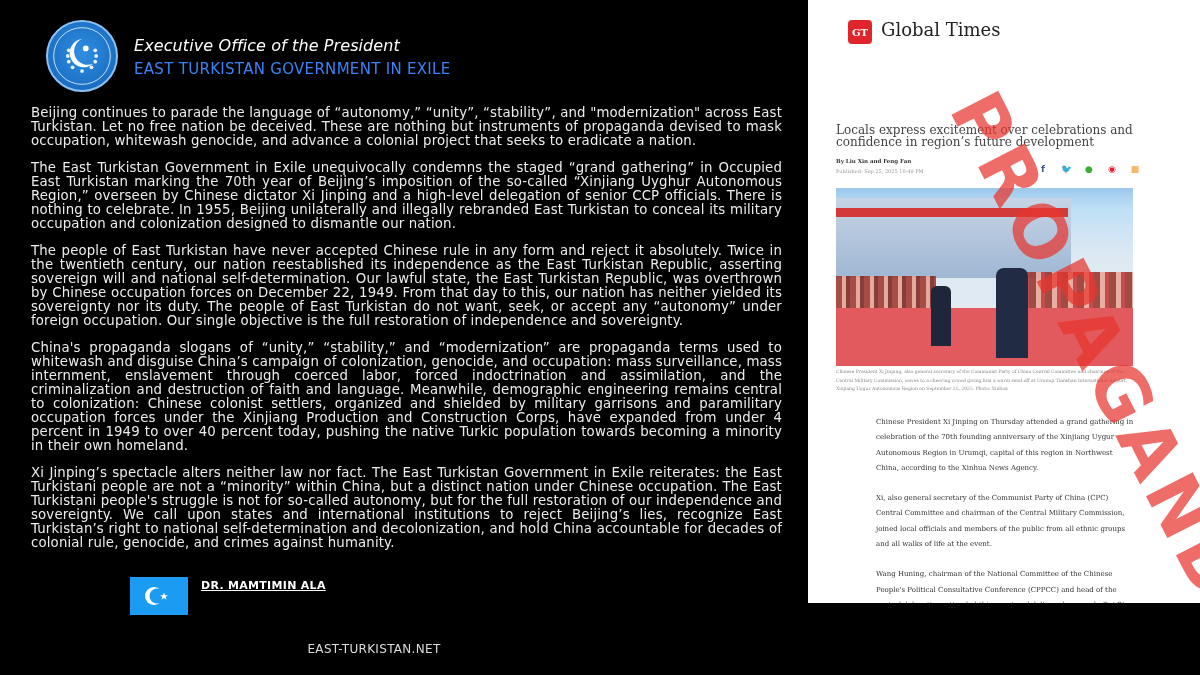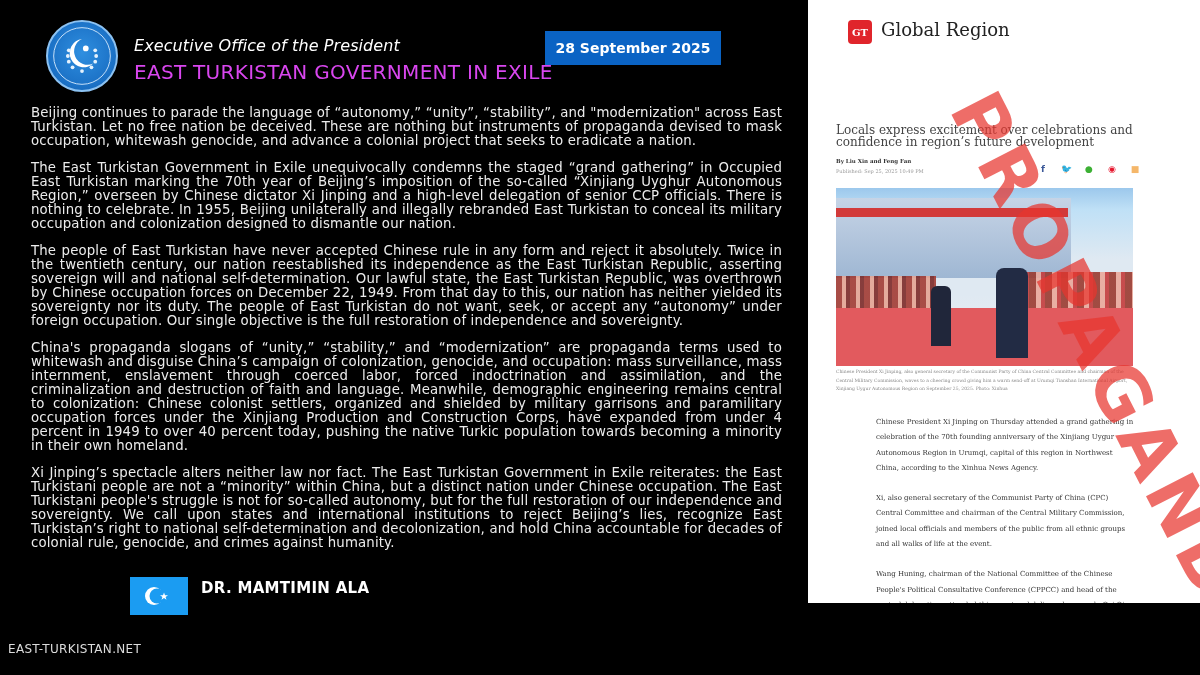--- a/index.html
+++ b/index.html
@@ -6,32 +6,32 @@
   html, body { width: 1200px; height: 675px; overflow: hidden; background: #000; }
   body { position: relative; font-family: "DejaVu Sans", sans-serif; }
 
   
   .left { position: absolute; left: 0; top: 0; width: 808px; height: 675px; background: #000; color: #e9e9e9; }
   .seal { position: absolute; left: 46px; top: 20px; width: 72px; height: 72px; border-radius: 50%;
           background: radial-gradient(circle at 50% 45%, #2f8fe0 0%, #1a6fc4 70%, #0f5aa8 100%);
           border: 2px solid #8cc2f2; }
   .seal svg { width: 100%; height: 100%; display: block; }
   .hdr-title { position: absolute; left: 134px; top: 36px; font-size: 16px; font-weight: normal; font-style: italic; color: #fff; letter-spacing: 0.1px; }
-  .hdr-sub { position: absolute; left: 134px; top: 60px; font-size: 20px; color: #d946ef; letter-spacing: 0.3px; }
+  .hdr-sub { position: absolute; left: 134px; top: 60px; font-size: 15px; color: #3b82f6; letter-spacing: 0.3px; }
   .date-badge { position: absolute; left: 545px; top: 31px; width: 176px; height: 34px; background: #0a63c4;
                 color: #fff; font-weight: bold; font-size: 14px; display: flex; align-items: center; justify-content: center; }
 
   .body { position: absolute; left: 31px; top: 106px; width: 751px; font-size: 13.3px; line-height: 14px; color: #ececec; }
   .body p { text-align: justify; margin-bottom: 13px; letter-spacing: 0.15px; }
 
   .flag { position: absolute; left: 130px; top: 577px; width: 58px; height: 38px; background: #1b9cf2; }
   .flag svg { width: 100%; height: 100%; display: block; }
-  .sig-name { position: absolute; left: 201px; top: 579px; font-size: 15px; font-weight: bold; color: #fff; letter-spacing: 0.3px; }
+  .sig-name { position: absolute; left: 201px; top: 579px; font-size: 11px; font-weight: bold; color: #fff; letter-spacing: 0.3px; text-decoration: underline; }
   .sig-title { position: absolute; left: 201px; top: 600px; font-size: 14.5px; color: #e4e4e4; }
-  .site { position: absolute; left: 0; width: 740px; top: 642px; text-align: left; font-size: 12px; color: #dcdcdc; letter-spacing: 0.3px; padding-left: 8px; }
+  .site { position: absolute; left: 0; width: 740px; top: 642px; text-align: center; font-size: 12px; color: #dcdcdc; letter-spacing: 0.3px; padding-left: 8px; }
 
   
   .right { position: absolute; left: 808px; top: 0; width: 392px; height: 603px; background: #fff; overflow: hidden; }
   .gt-logo { position: absolute; left: 40px; top: 20px; width: 24px; height: 24px; background: #e0252b; border-radius: 4px;
              color: #fff; font-family: "DejaVu Serif", serif; font-weight: bold; font-size: 10px; display: flex; align-items: center; justify-content: center; }
   .gt-name { position: absolute; left: 73px; top: 19px; font-family: "DejaVu Serif", serif; font-size: 18px; color: #222; }
   .art-head { position: absolute; left: 28px; top: 58px; width: 310px; font-family: "DejaVu Serif", serif; font-weight: bold; font-size: 14.3px; line-height: 19.5px; color: #1a1a1a; }
   .art-sub { position: absolute; left: 28px; top: 124px; width: 300px; font-family: "DejaVu Serif", serif; font-size: 12px; line-height: 12px; color: #444; }
   .byline { position: absolute; left: 28px; top: 158px; font-family: "DejaVu Serif", serif; font-size: 5.5px; font-weight: bold; color: #333; }
   .published { position: absolute; left: 28px; top: 168px; font-family: "DejaVu Serif", serif; font-size: 5px; color: #999; }
@@ -72,21 +72,20 @@
           <circle cx="51" cy="36" r="2"></circle>
           <circle cx="50" cy="42" r="2"></circle>
         <circle cx="26" cy="48" r="2"></circle>
           <circle cx="46" cy="48" r="2"></circle>
           <circle cx="36" cy="52" r="2"></circle>
       </g>
     </svg>
   </div>
   <div class="hdr-title">Executive Office of the President</div>
   <div class="hdr-sub">EAST TURKISTAN GOVERNMENT IN EXILE</div>
-  <div class="date-badge">28 September 2025</div>
 
   <div class="body">
     <p>Beijing continues to parade the language of “autonomy,” “unity”, “stability”, and "modernization" across East Turkistan. Let no free nation be deceived. These are nothing but instruments of propaganda devised to mask occupation, whitewash genocide, and advance a colonial project that seeks to eradicate a nation.</p>
     <p>The East Turkistan Government in Exile unequivocally condemns the staged “grand gathering” in Occupied East Turkistan marking the 70th year of Beijing’s imposition of the so-called “Xinjiang Uyghur Autonomous Region,” overseen by Chinese dictator Xi Jinping and a high-level delegation of senior CCP officials. There is nothing to celebrate. In 1955, Beijing unilaterally and illegally rebranded East Turkistan to conceal its military occupation and colonization designed to dismantle our nation.</p>
     <p>The people of East Turkistan have never accepted Chinese rule in any form and reject it absolutely. Twice in the twentieth century, our nation reestablished its independence as the East Turkistan Republic, asserting sovereign will and national self-determination. Our lawful state, the East Turkistan Republic, was overthrown by Chinese occupation forces on December 22, 1949. From that day to this, our nation has neither yielded its sovereignty nor its duty. The people of East Turkistan do not want, seek, or accept any “autonomy” under foreign occupation. Our single objective is the full restoration of independence and sovereignty.</p>
     <p>China's propaganda slogans of “unity,” “stability,” and “modernization” are propaganda terms used to whitewash and disguise China’s campaign of colonization, genocide, and occupation: mass surveillance, mass internment, enslavement through coerced labor, forced indoctrination and assimilation, and the criminalization and destruction of faith and language. Meanwhile, demographic engineering remains central to colonization: Chinese colonist settlers, organized and shielded by military garrisons and paramilitary occupation forces under the Xinjiang Production and Construction Corps, have expanded from under 4 percent in 1949 to over 40 percent today, pushing the native Turkic population towards becoming a minority in their own homeland.</p>
     <p>Xi Jinping’s spectacle alters neither law nor fact. The East Turkistan Government in Exile reiterates: the East Turkistani people are not a “minority” within China, but a distinct nation under Chinese occupation. The East Turkistani people's struggle is not for so-called autonomy, but for the full restoration of our independence and sovereignty. We call upon states and international institutions to reject Beijing’s lies, recognize East Turkistan’s right to national self-determination and decolonization, and hold China accountable for decades of colonial rule, genocide, and crimes against humanity.</p>
   </div>
 
   <div class="flag">
@@ -95,21 +94,21 @@
       <circle cx="27" cy="19" r="7.5" fill="#1b9cf2"></circle>
       <polygon points="34,15.5 35,18.3 38,18.3 35.6,20 36.5,22.8 34,21.1 31.5,22.8 32.4,20 30,18.3 33,18.3" fill="#fff"></polygon>
     </svg>
   </div>
   <div class="sig-name">DR. MAMTIMIN ALA</div>
   <div class="site">EAST-TURKISTAN.NET</div>
 </div>
 
 <div class="right">
   <div class="gt-logo">GT</div>
-  <div class="gt-name">Global Region</div>
+  <div class="gt-name">Global Times</div>
   <div class="art-sub">Locals express excitement over celebrations and confidence in region’s future development</div>
   <div class="byline">By Liu Xin and Feng Fan</div>
   <div class="published">Published: Sep 25, 2025 10:49 PM</div>
   <div class="share">
     <span class="share-ic" style="color: rgb(59, 89, 152);">f</span>
     <span class="share-ic" style="color: rgb(29, 161, 242);">🐦</span>
     <span class="share-ic" style="color: rgb(60, 176, 52);">●</span>
     <span class="share-ic" style="color: rgb(230, 22, 45);">◉</span>
     <span class="share-ic" style="color: rgb(245, 183, 106);">■</span>
   </div>

